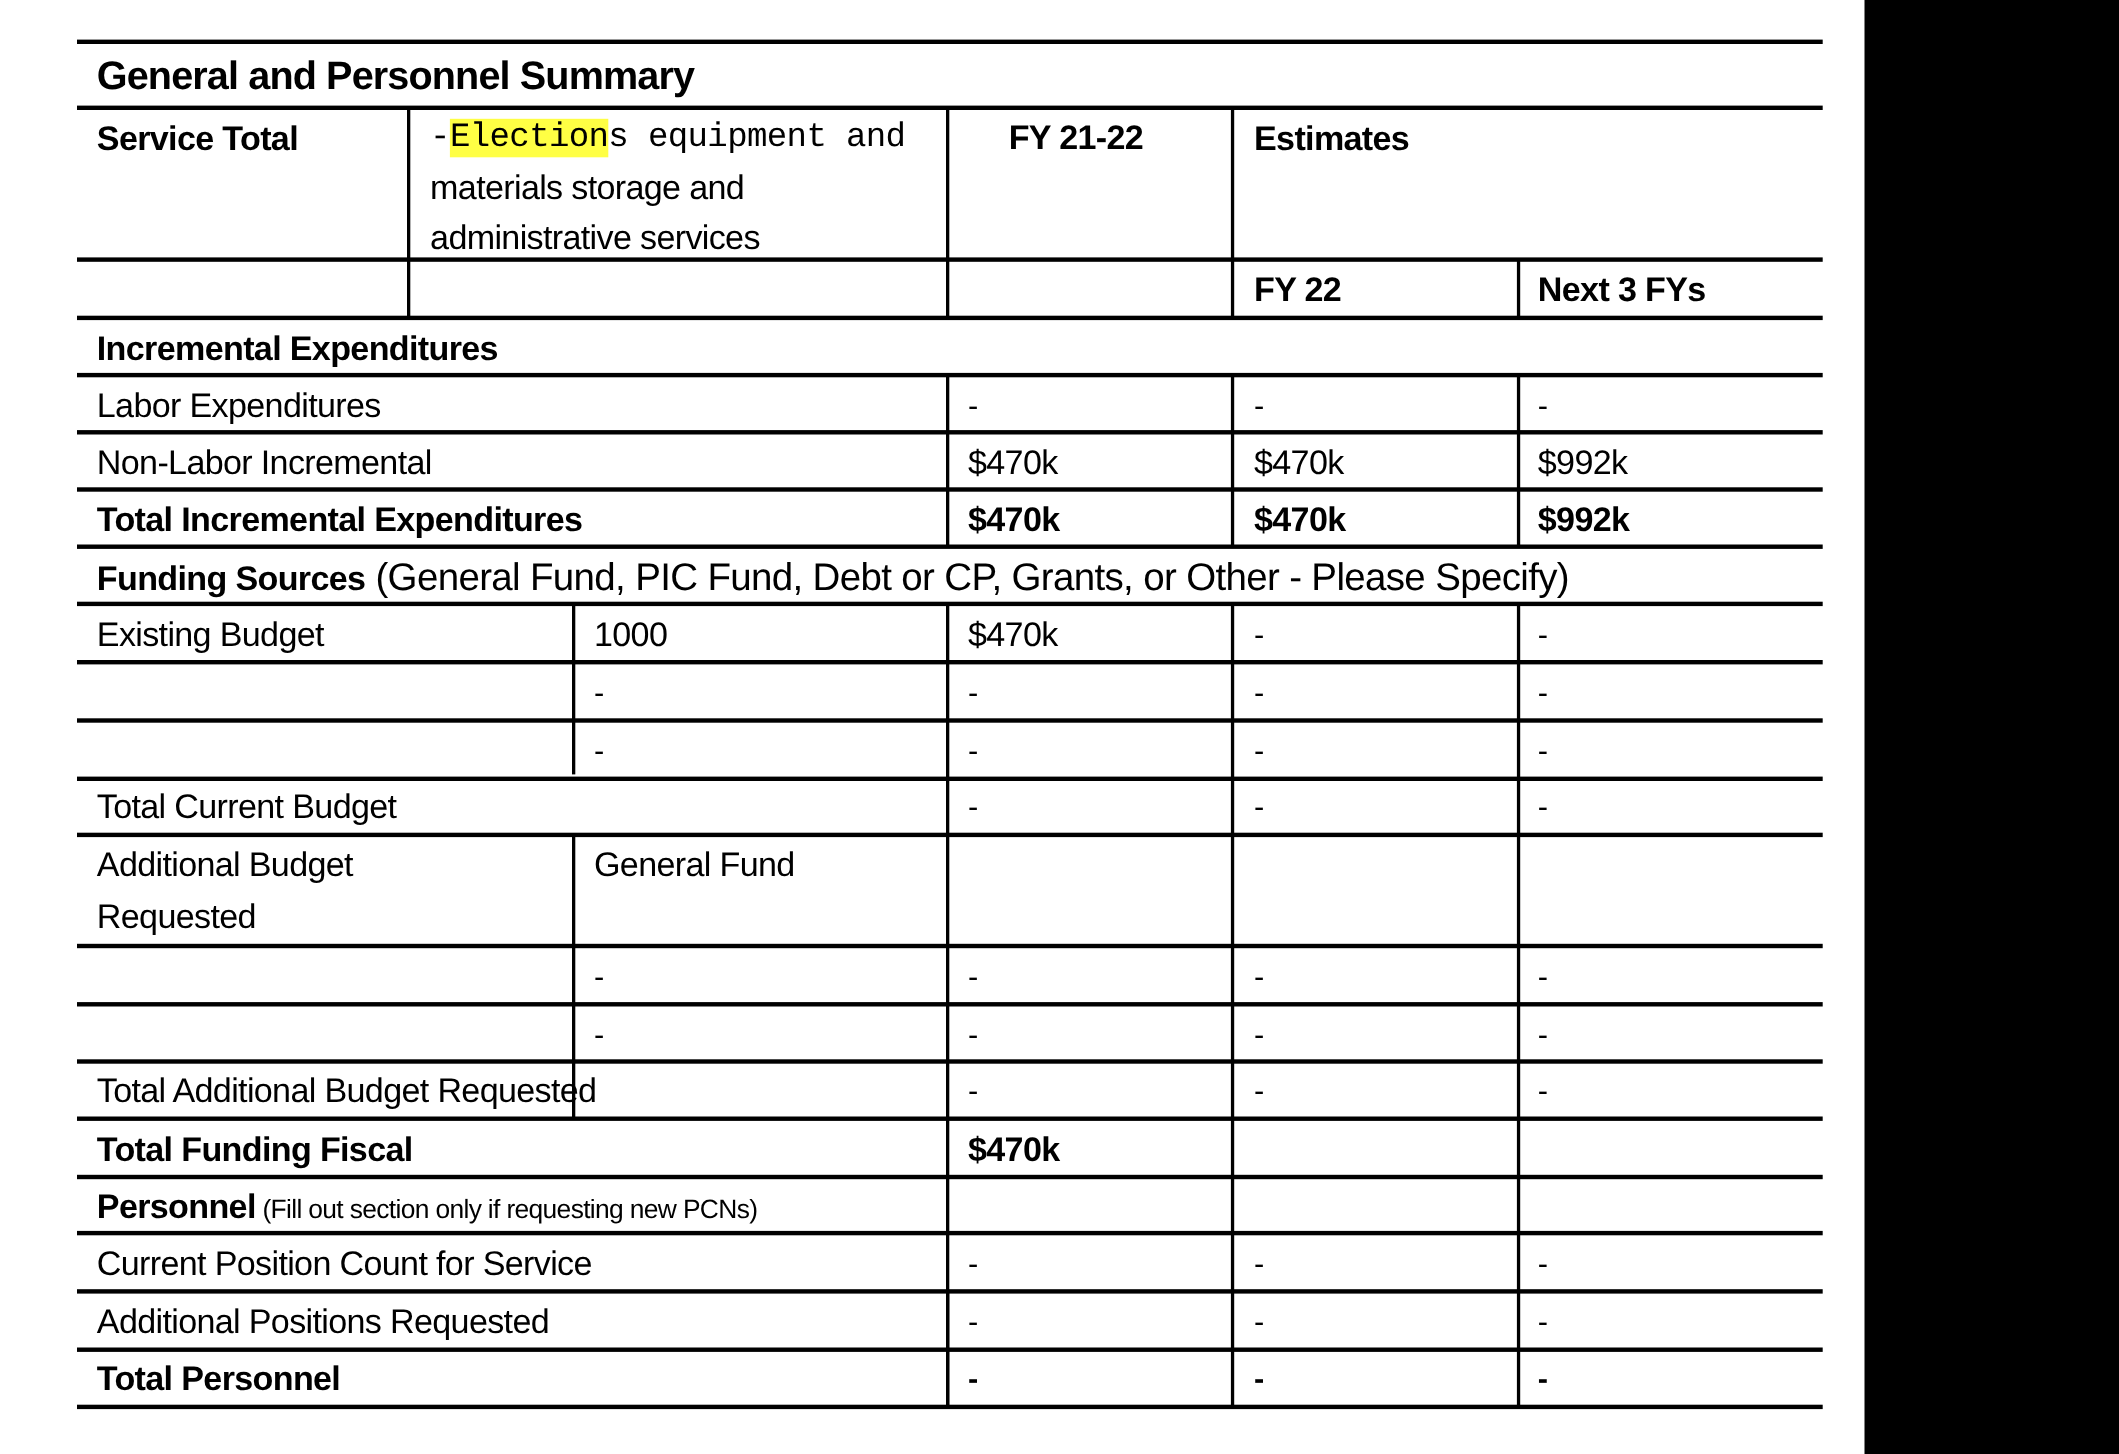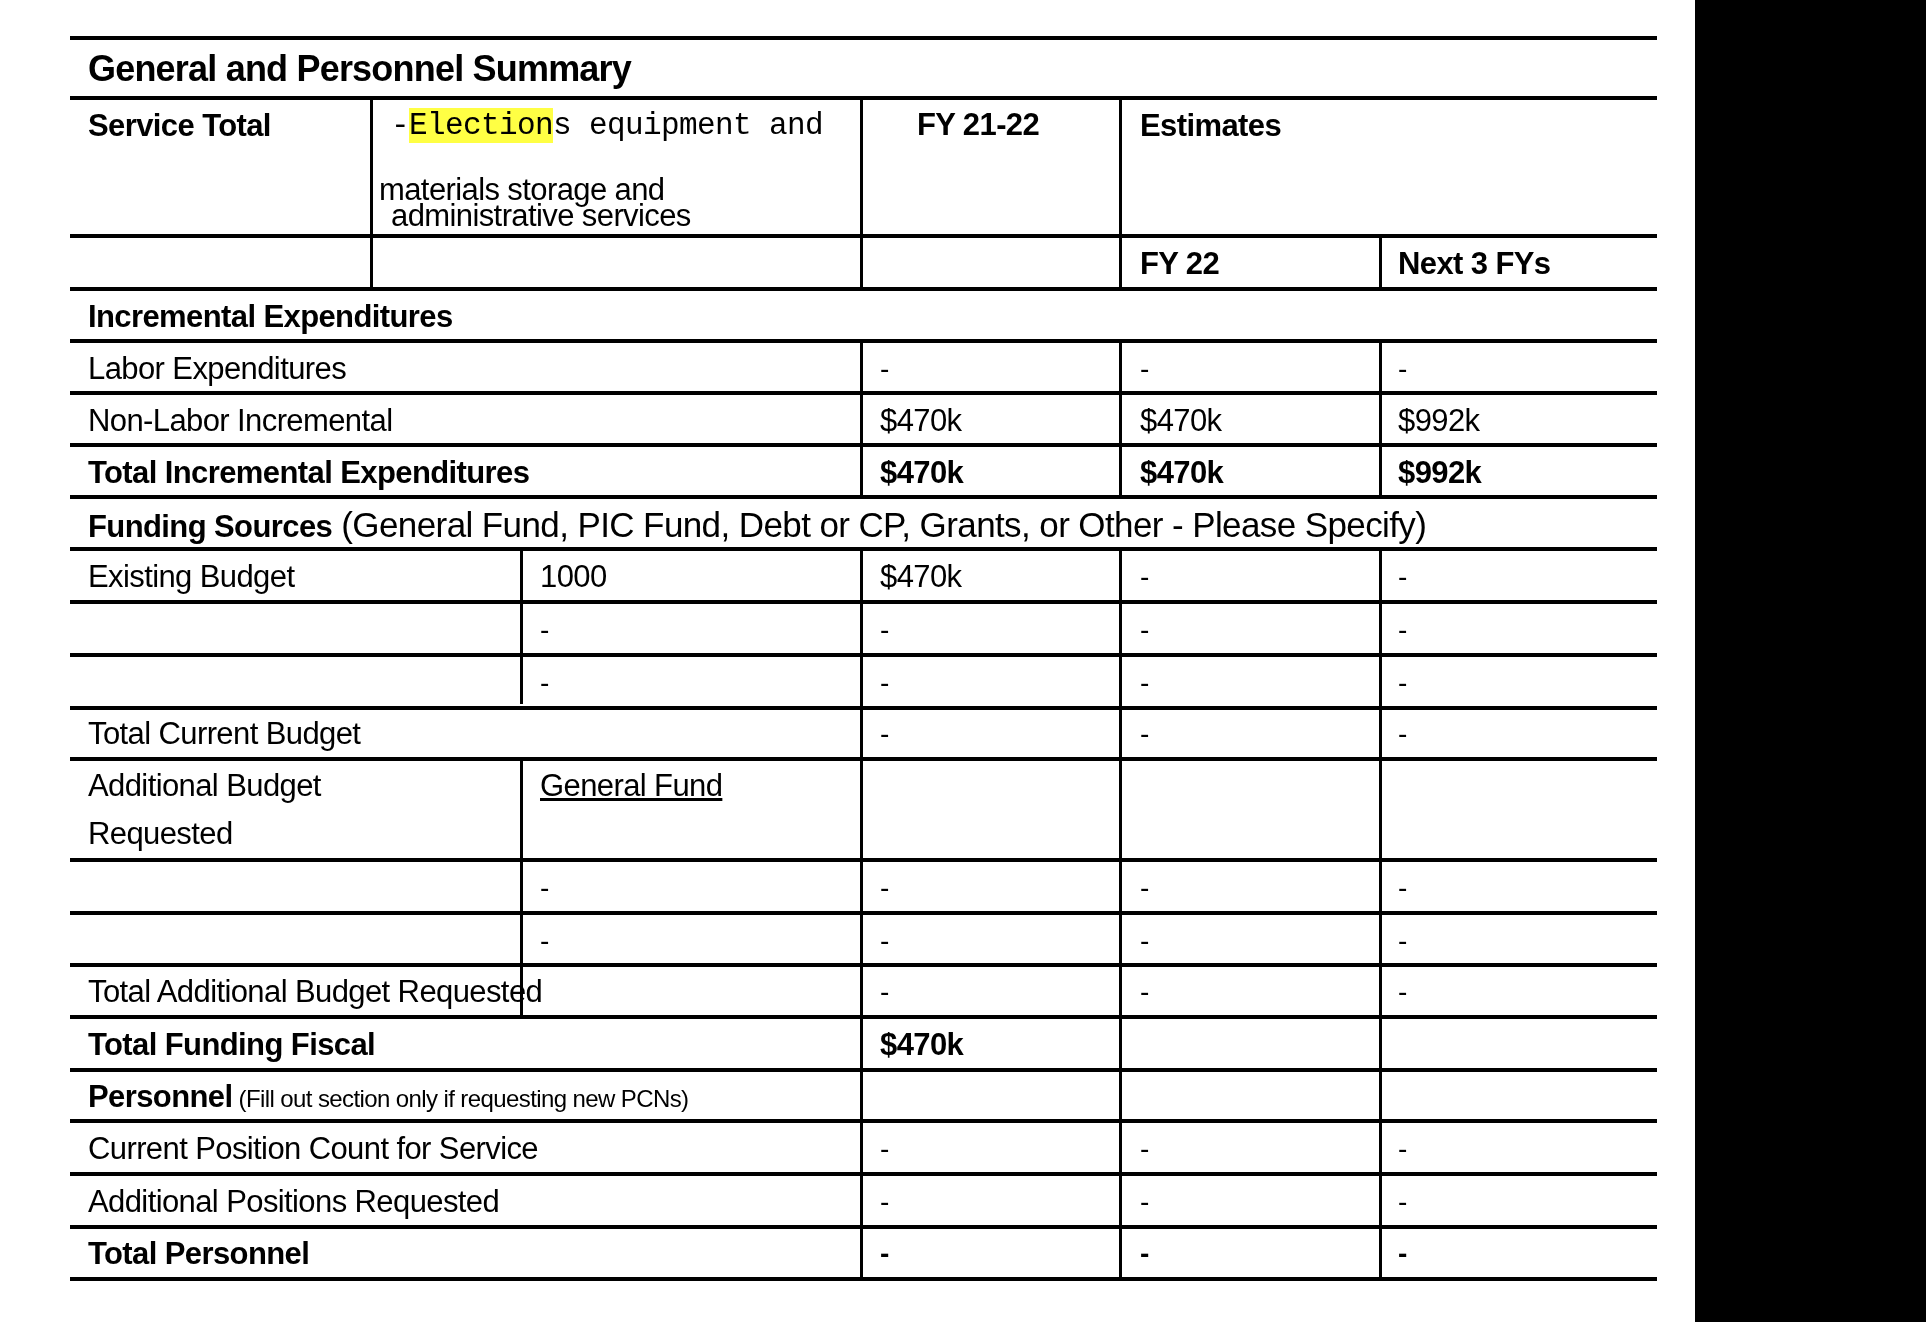--- a/index.html
+++ b/index.html
@@ -66,21 +66,21 @@
   <div class="vline" style="left:1119px;top:1174px;height:105px;"></div>
   <div class="vline" style="left:1379px;top:1174px;height:105px;"></div>
   <div class="vline" style="left:860px;top:1121px;height:53px;"></div>
   <div class="vline" style="left:1119px;top:1121px;height:53px;"></div>
   <div class="vline" style="left:1379px;top:1121px;height:53px;"></div>
 
   <div class="txt title" style="left:88px;top:46px;">General and Personnel Summary</div>
 
   <div class="txt b" style="left:88px;top:103px;">Service Total</div>
   <div class="txt" style="left:391px;top:103px;font-family:Liberation Mono, monospace;"><span>-</span><span class="hl">Election</span><span>s equipment and</span></div>
-  <div class="txt" style="left:379px;top:148px;margin-top:19px;">materials storage and</div>
+  <div class="txt" style="left:391px;top:148px;">materials storage and</div>
   <div class="txt" style="left:391px;top:193px;">administrative services</div>
   <div class="txt b" style="left:880px;top:102px;margin-left:37px;">FY 21-22</div>
   <div class="txt b" style="left:1140px;top:103px;">Estimates</div>
   <div class="txt b" style="left:1140px;top:241px;">FY 22</div>
   <div class="txt b" style="left:1398px;top:241px;">Next 3 FYs</div>
 
   <div class="txt b" style="left:88px;top:294px;">Incremental Expenditures</div>
 
   <div class="txt" style="left:88px;top:346px;">Labor Expenditures</div>
   <div class="txt dash" style="left:880px;top:346px;">-</div>
@@ -115,21 +115,21 @@
   <div class="txt dash" style="left:1140px;top:660px;">-</div>
   <div class="txt dash" style="left:1398px;top:660px;">-</div>
 
   <div class="txt" style="left:88px;top:711px;">Total Current Budget</div>
   <div class="txt dash" style="left:880px;top:711px;">-</div>
   <div class="txt dash" style="left:1140px;top:711px;">-</div>
   <div class="txt dash" style="left:1398px;top:711px;">-</div>
 
   <div class="txt" style="left:88px;top:763px;">Additional Budget</div>
   <div class="txt" style="left:88px;top:811px;">Requested</div>
-  <div class="txt" style="left:540px;top:763px;text-decoration:underline;">General Fund</div>
+  <div class="txt" style="left:540px;top:763px;">General Fund</div>
 
   <div class="txt dash" style="left:540px;top:865px;">-</div>
   <div class="txt dash" style="left:880px;top:865px;">-</div>
   <div class="txt dash" style="left:1140px;top:865px;">-</div>
   <div class="txt dash" style="left:1398px;top:865px;">-</div>
 
   <div class="txt dash" style="left:540px;top:918px;">-</div>
   <div class="txt dash" style="left:880px;top:918px;">-</div>
   <div class="txt dash" style="left:1140px;top:918px;">-</div>
   <div class="txt dash" style="left:1398px;top:918px;">-</div>

